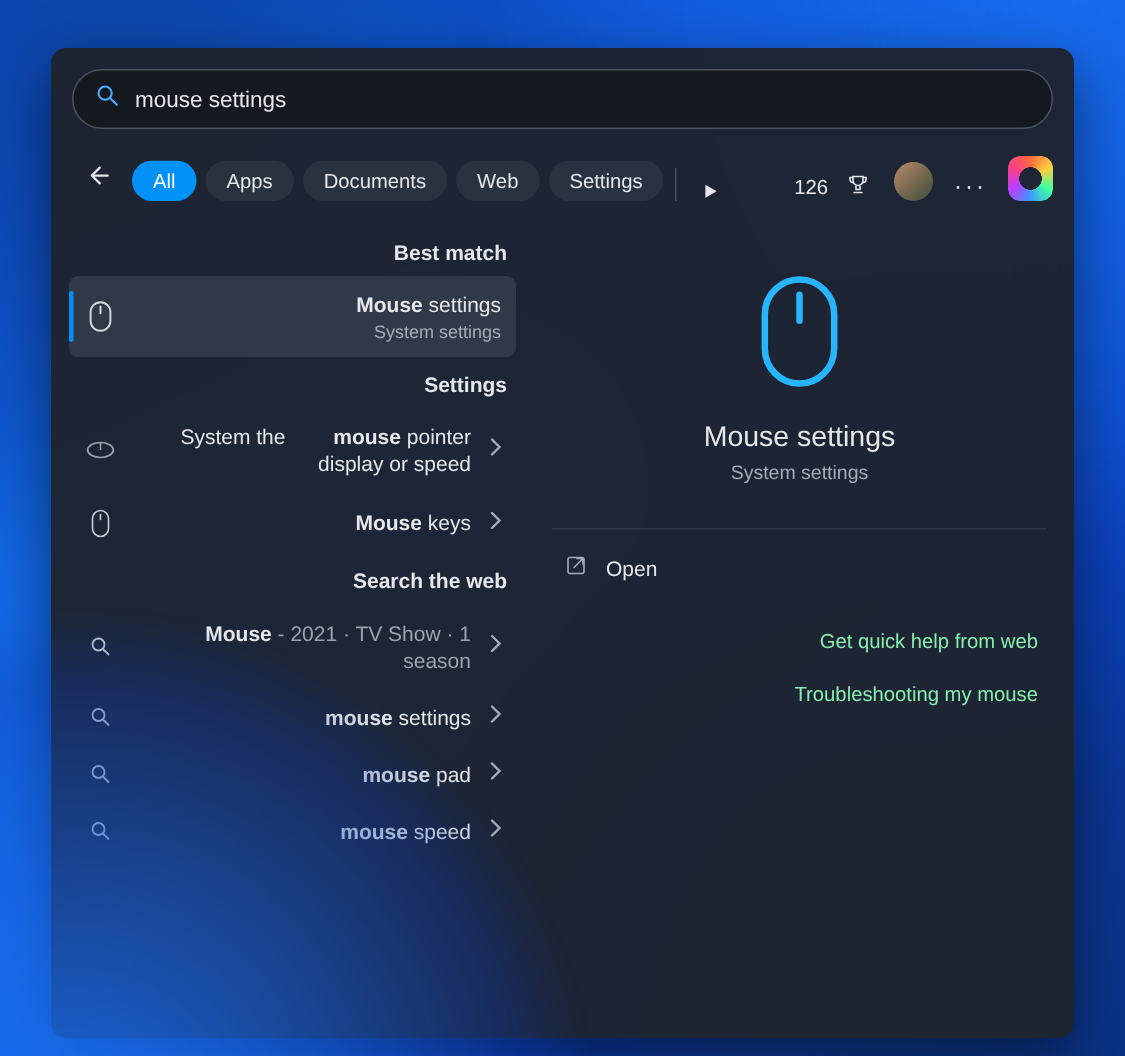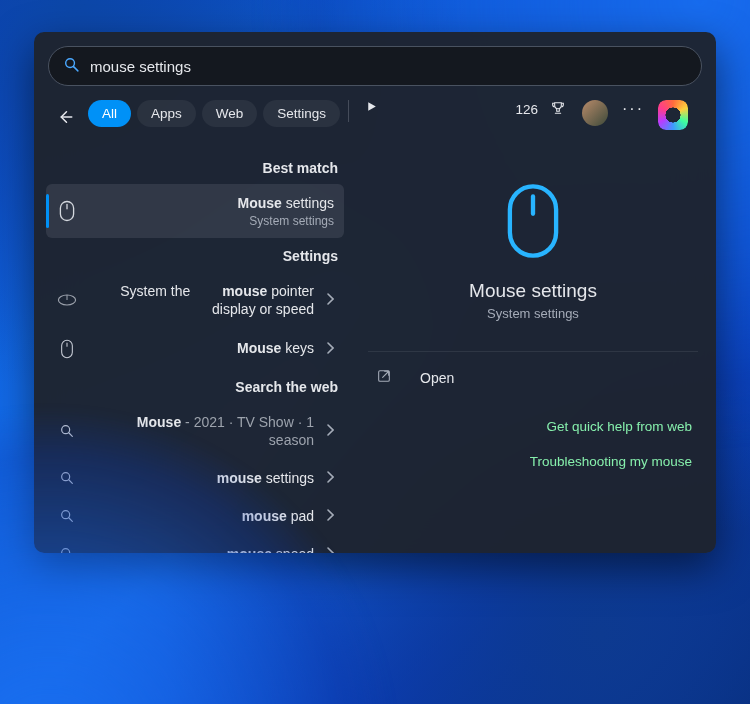--- a/index.html
+++ b/index.html
@@ -24,21 +24,21 @@
   
   body::before,body::after{
     content:"";position:absolute;border-radius:50%;
     background:radial-gradient(circle,rgba(25,110,240,0.9) 0%,rgba(12,60,180,0.3) 60%,transparent 70%);
     filter:blur(4px);
   }
   body::before{width:900px;height:900px;top:-450px;right:-400px;}
   body::after{width:700px;height:700px;bottom:-400px;left:-300px;}
 
   .search-window{
-    position:absolute;top:32px;left:34px;width:682px;height:521px;
+    position:absolute;top:32px;left:34px;width:682px;height:660px;
     background:rgba(30,35,46,0.96);
     backdrop-filter:blur(20px);
     border-radius:10px;
     box-shadow:0 15px 40px rgba(0,0,0,0.5);
     display:flex;flex-direction:column;
     overflow:hidden;
     color:var(--text);
   }
 
   
@@ -52,22 +52,22 @@
     padding:0 14px;
   }
   .search-bar .mag{margin-right:10px;flex:0 0 auto;}
   .search-bar input{
     flex:1;background:transparent;border:none;outline:none;
     color:var(--text);font-size:15px;
   }
 
   
   .filter-row{
-    display:flex;align-items:flex-start;gap:6px;
-    padding:4px 28px 12px 14px;
+    display:flex;align-items:flex-end;gap:6px;
+    padding:4px 14px 12px 14px;
   }
   .back-btn{
     width:34px;height:34px;display:flex;align-items:center;justify-content:center;
     border-radius:50%;cursor:pointer;color:var(--text);
   }
   .pills{display:flex;gap:6px;align-items:center;overflow:hidden;flex:0 0 auto;}
   .pill{
     padding:6px 14px;border-radius:16px;font-size:13.5px;
     background:rgba(255,255,255,0.06);color:var(--text);cursor:pointer;white-space:nowrap;
   }
@@ -113,21 +113,21 @@
 
   
   .preview-hero{
     display:flex;flex-direction:column;align-items:center;padding:18px 0 22px 0;
   }
   .preview-hero .big-icon{color:#28b4ff;margin-bottom:16px;}
   .preview-title{font-size:19px;color:var(--text);margin-bottom:4px;}
   .preview-sub{font-size:13px;color:var(--text-dim);}
   .preview-sep{height:1px;background:var(--border);margin:8px 0 4px 0;}
   .action{
-    display:flex;align-items:center;gap:28px;padding:12px 6px;
+    display:flex;align-items:center;gap:12px;padding:12px 6px;
     font-size:14px;color:var(--text);cursor:pointer;border-radius:4px;
   }
   .action .aico{flex:0 0 18px;color:var(--text-dim);}
   .link{padding:10px 6px;font-size:13.5px;color:#86efac;cursor:pointer;}
 
   
   .left::-webkit-scrollbar{width:4px;}
   .left::-webkit-scrollbar-thumb{background:rgba(255,255,255,0.15);border-radius:2px;}
 </style>
 </head>
@@ -148,20 +148,21 @@
   <div class="filter-row">
     <div class="back-btn">
       <svg width="18" height="18" viewBox="0 0 24 24" fill="none">
           <path d="M14 5l-7 7 7 7" stroke="currentColor" stroke-width="2" stroke-linecap="round" stroke-linejoin="round"></path>
           <line x1="7" y1="12" x2="21" y2="12" stroke="currentColor" stroke-width="2" stroke-linecap="round"></line>
         </svg>
     </div>
     <div class="pills">
       <div class="pill active">All</div>
       <div class="pill">Apps</div>
+      <div class="pill">Documents</div>
       <div class="pill">Web</div>
       <div class="pill">Settings</div>
     </div>
     <div class="divider"></div>
     <div class="play-btn">
       <svg width="13" height="13" viewBox="0 0 24 24">
           <path d="M6 4l14 8-14 8z" fill="currentColor"></path>
         </svg>
     </div>
     <div class="spacer"></div>

